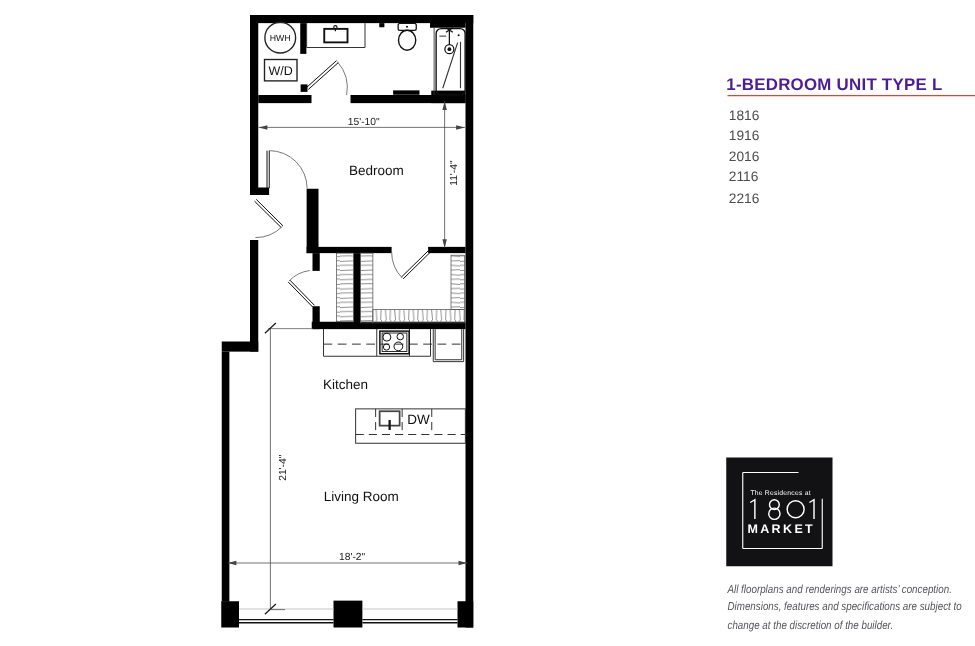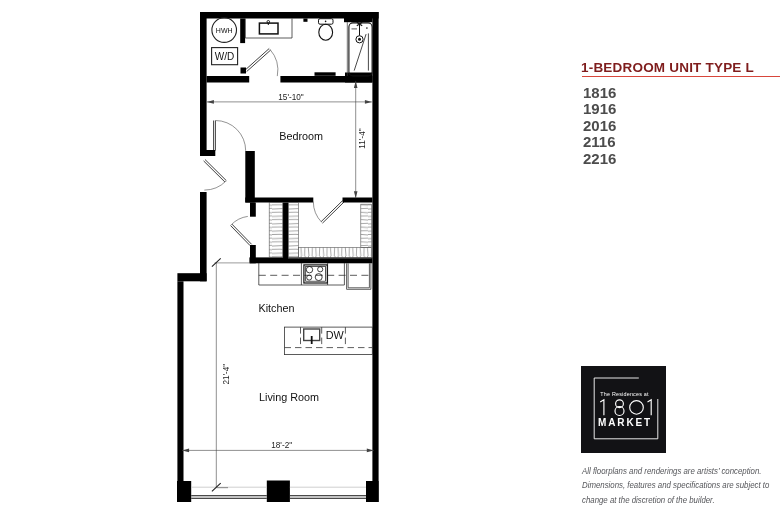--- a/index.html
+++ b/index.html
@@ -1,22 +1,22 @@
 <!DOCTYPE html>
 <html><head>
 <meta charset="utf-8">
 <style>
   html,body{margin:0;padding:0;background:#fff;}
   body{width:780px;height:517px;position:relative;overflow:hidden;
        font-family:"Liberation Sans", sans-serif;}
   #plan{position:absolute;left:0;top:0;}
   .head{position:absolute;left:581px;top:60px;width:199px;
-        color:#7f1d1d;font-weight:bold;font-size:13.5px;letter-spacing:.2px;white-space:nowrap;}
+        color:#4c1d95;font-weight:bold;font-size:13.5px;letter-spacing:.2px;white-space:nowrap;}
   .rule{position:absolute;left:582px;top:75.5px;width:198px;height:1.2px;background:#d8463b;}
-  .units{position:absolute;left:583px;top:85px;font-size:15px;color:#4c4c4c;line-height:16.4px;font-weight:bold;}
+  .units{position:absolute;left:583px;top:85px;font-size:11px;color:#4c4c4c;line-height:16.4px;}
   .disc{position:absolute;left:582px;top:463.5px;width:240px;font-style:italic;
         font-size:9.3px;color:#55565a;line-height:14.8px;white-space:nowrap;
         transform:scaleX(0.843);transform-origin:0 0;}
 </style>
 </head>
 <body>
 
 <svg id="plan" width="520" height="517" viewBox="0 0 520 517" fill="none">
 <defs>
 <pattern id="hh" width="16" height="7.4" patternUnits="userSpaceOnUse">

